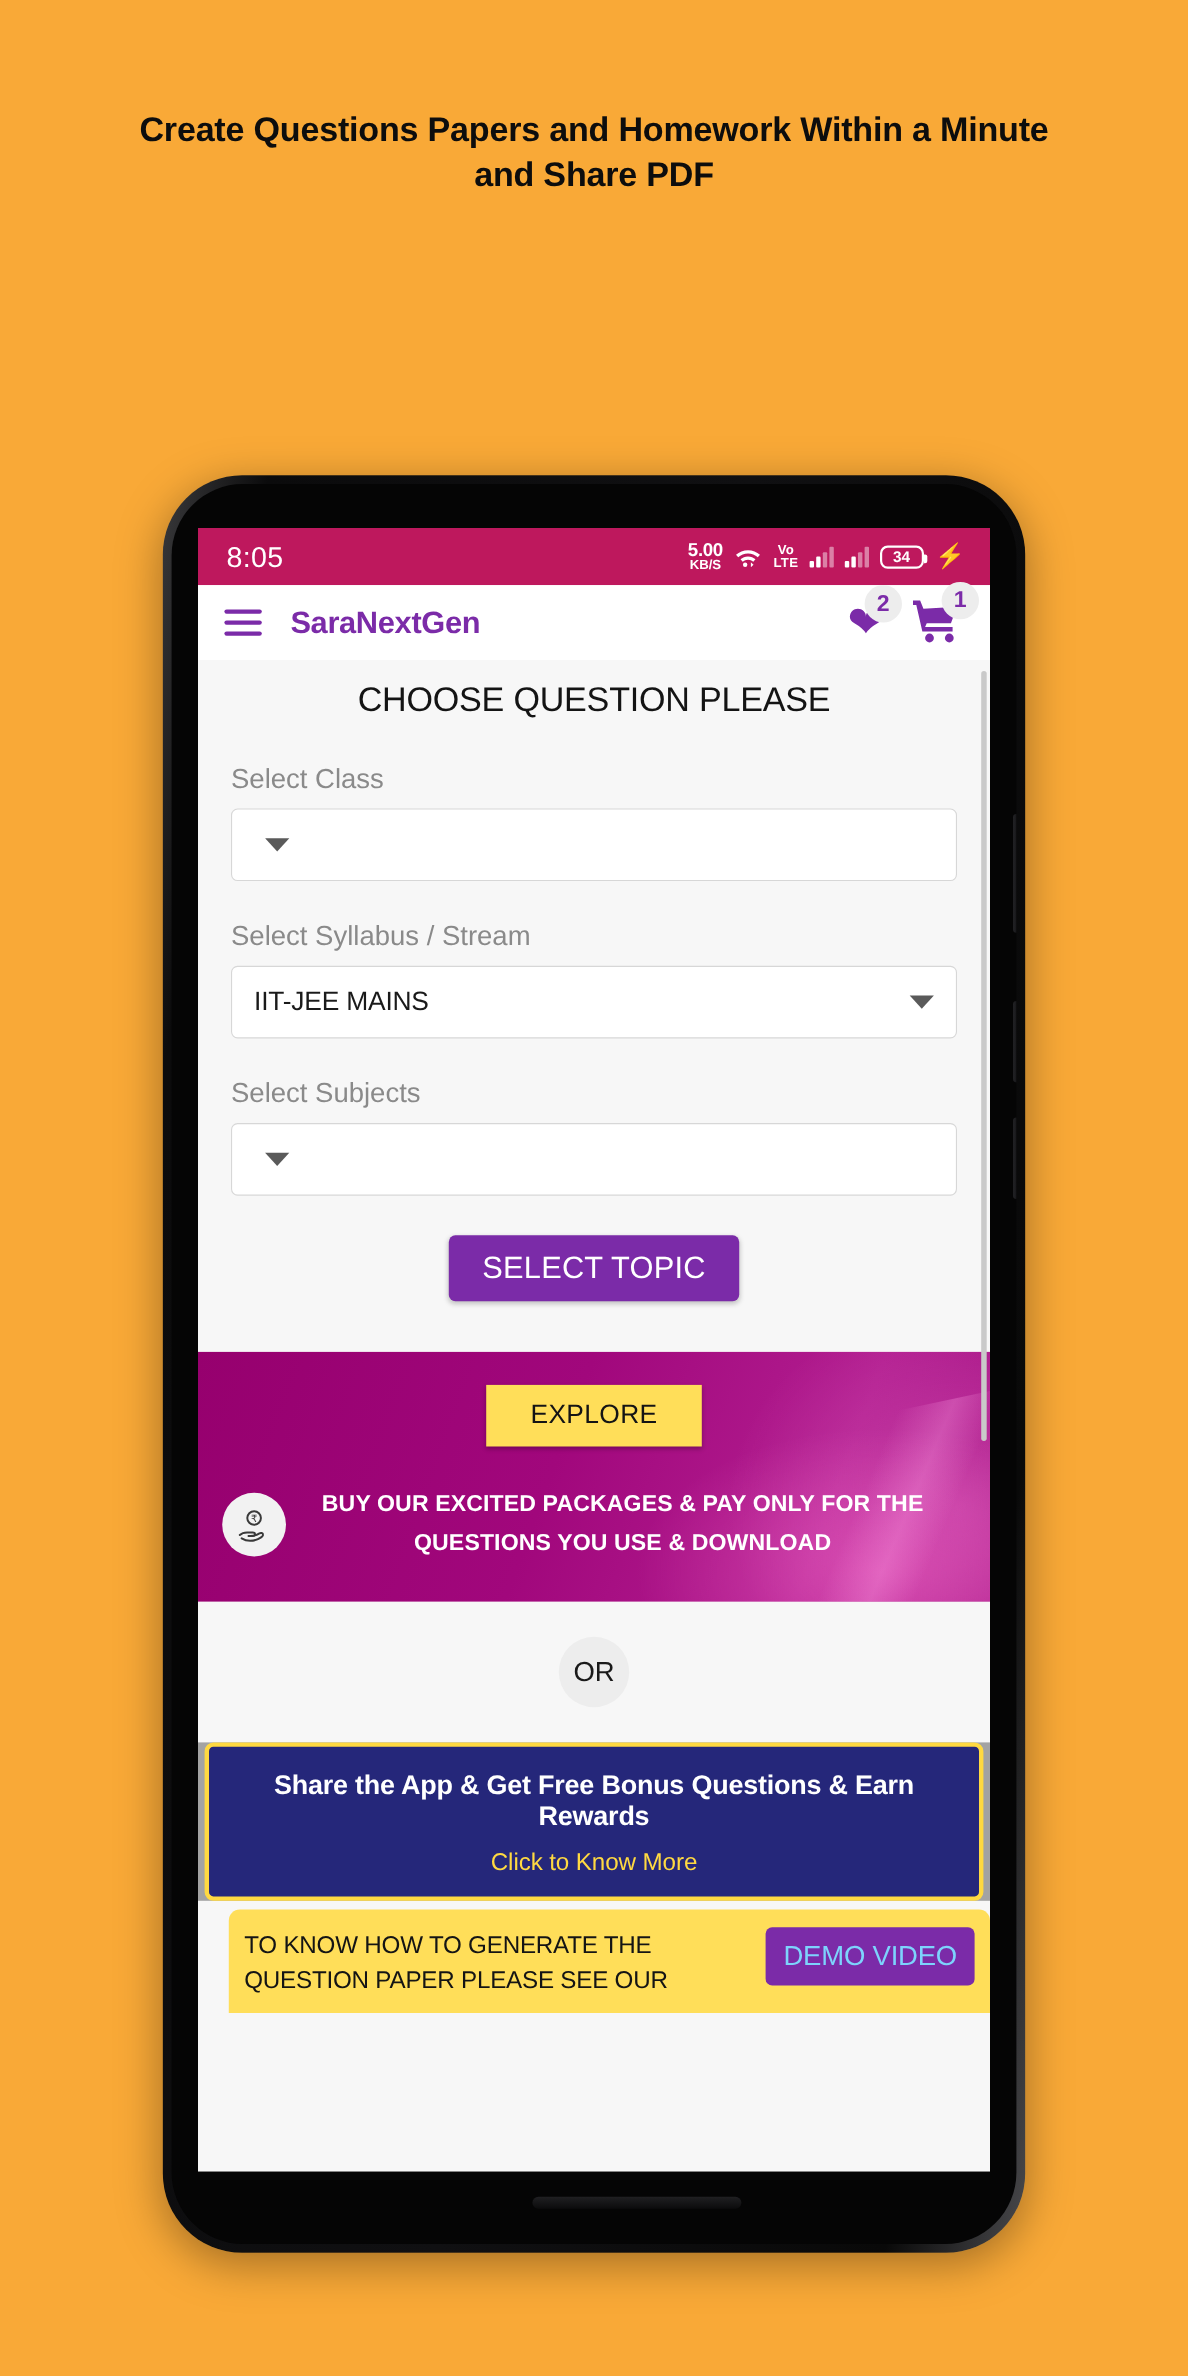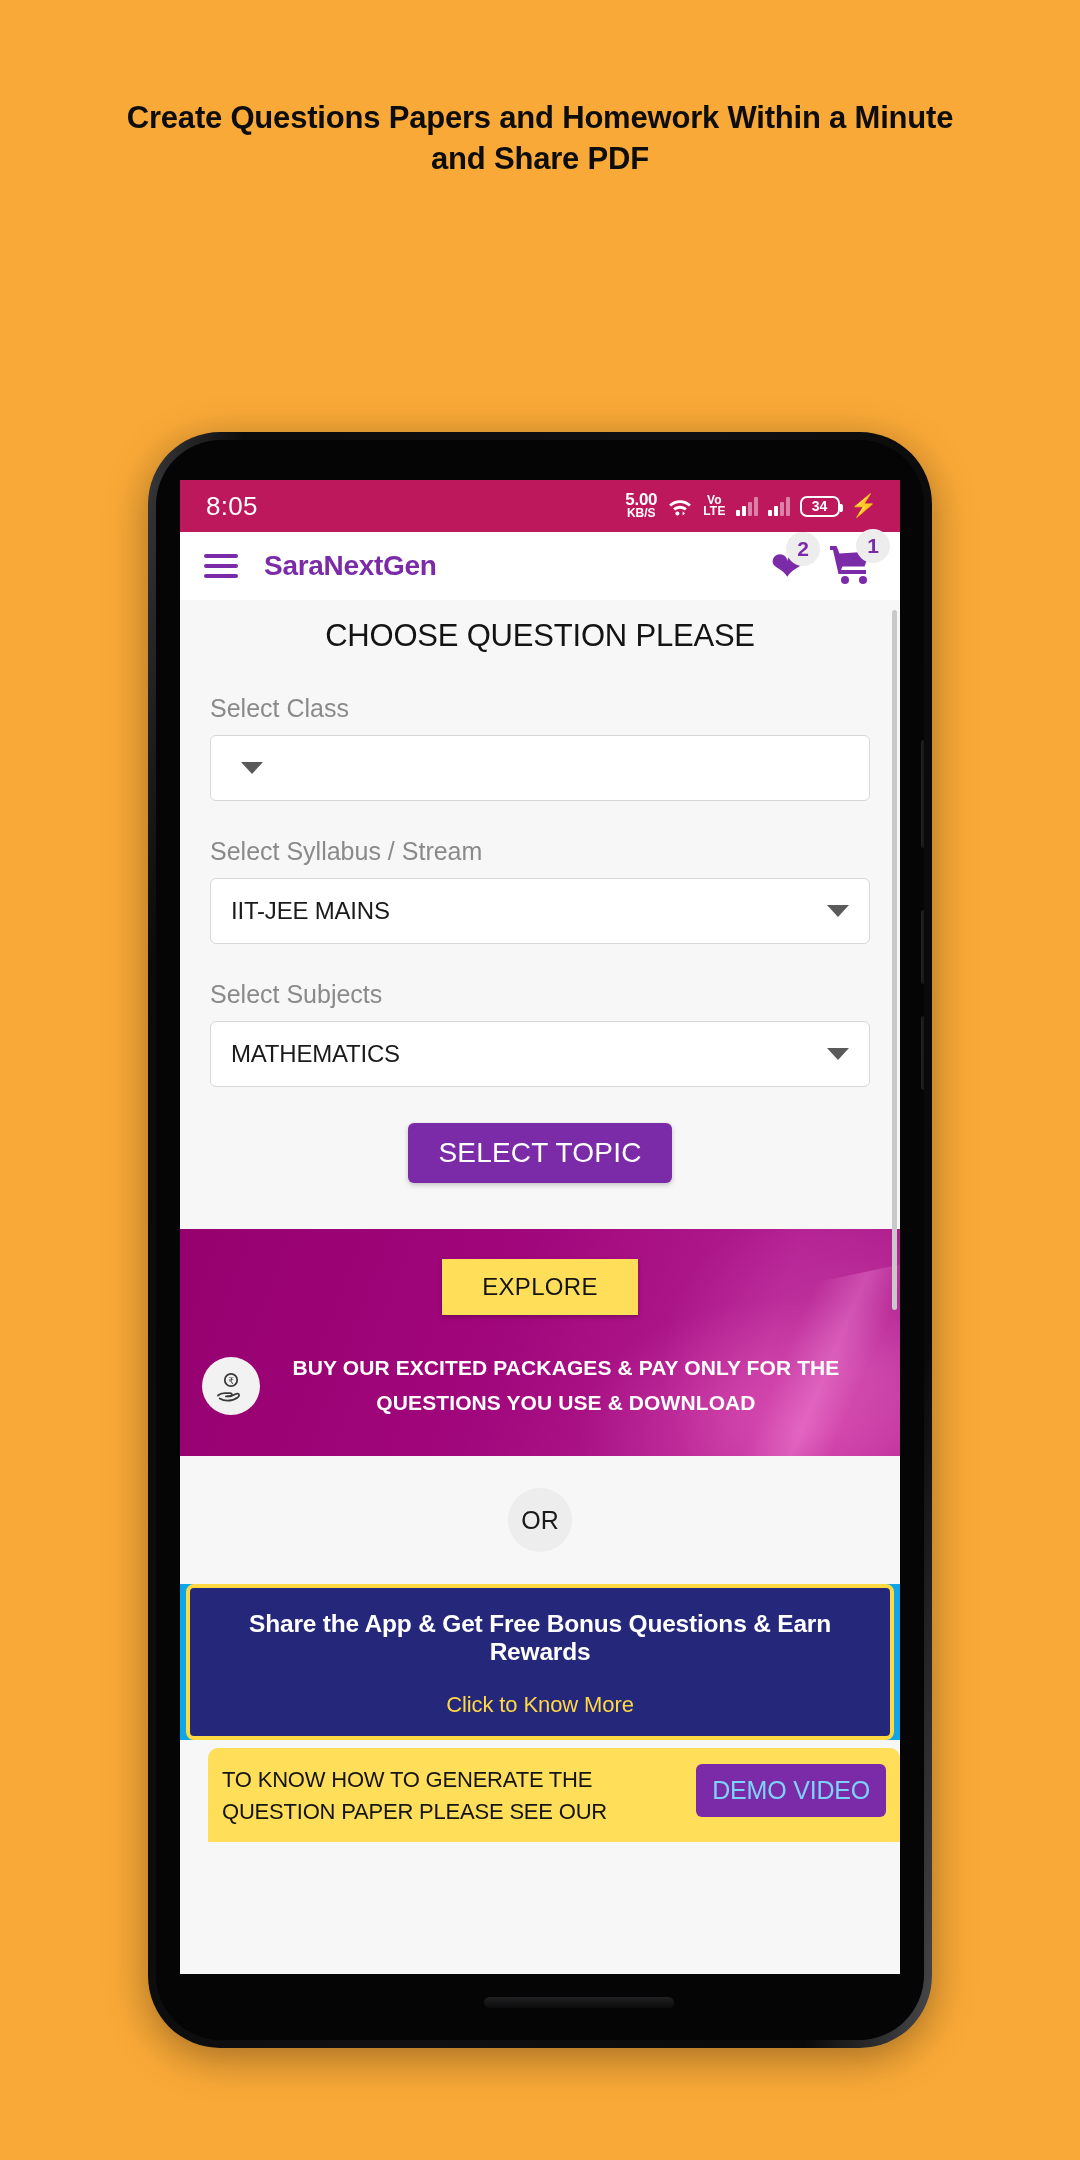--- a/index.html
+++ b/index.html
@@ -309,39 +309,39 @@
   }
   .or-circle {
     width: 64px; height: 64px;
     border-radius: 50%;
     background: #EDEDED;
     display: flex; align-items: center; justify-content: center;
     font-size: 25px; color: #1a1a1a;
   }
 
   
-  .share-banner-outer { background:#0ea5e9; padding: 0 6px; }
+  .share-banner-outer { background:#a3a3a3; padding: 0 6px; }
   .share-banner {
     background: #25277A;
     border: 4px solid #FFD941;
     border-radius: 8px;
     padding: 22px 16px 18px 16px;
     text-align: center;
     cursor: pointer;
   }
   .share-title {
     color: #fff;
     font-size: 24.5px;
     font-weight: bold;
     letter-spacing: -0.2px;
   }
   .share-sub {
     color: #FFD941;
     font-size: 22px;
-    margin-top: 26px;
+    margin-top: 14px;
     letter-spacing: -0.1px;
   }
 
   
   .yellow-bar {
     background: #FFDE59;
     border-radius: 10px 10px 0 0;
     margin-top: 8px;
     padding: 16px 14px 14px 14px;
     display: flex;
@@ -473,21 +473,20 @@
             <div class="field-label">Select Syllabus / Stream</div>
             <div class="select-box">
               <span class="select-value">IIT-JEE MAINS</span>
               <span class="caret"></span>
             </div>
           </div>
 
           <div>
             <div class="field-label">Select Subjects</div>
             <div class="select-box">
-              <span class="select-value">MATHEMATICS</span>
               <span class="caret"></span>
             </div>
           </div>
 
           <div class="select-topic-wrap">
             <button class="select-topic-btn">SELECT TOPIC</button>
           </div>
         </div>
 
         <div class="promo">

